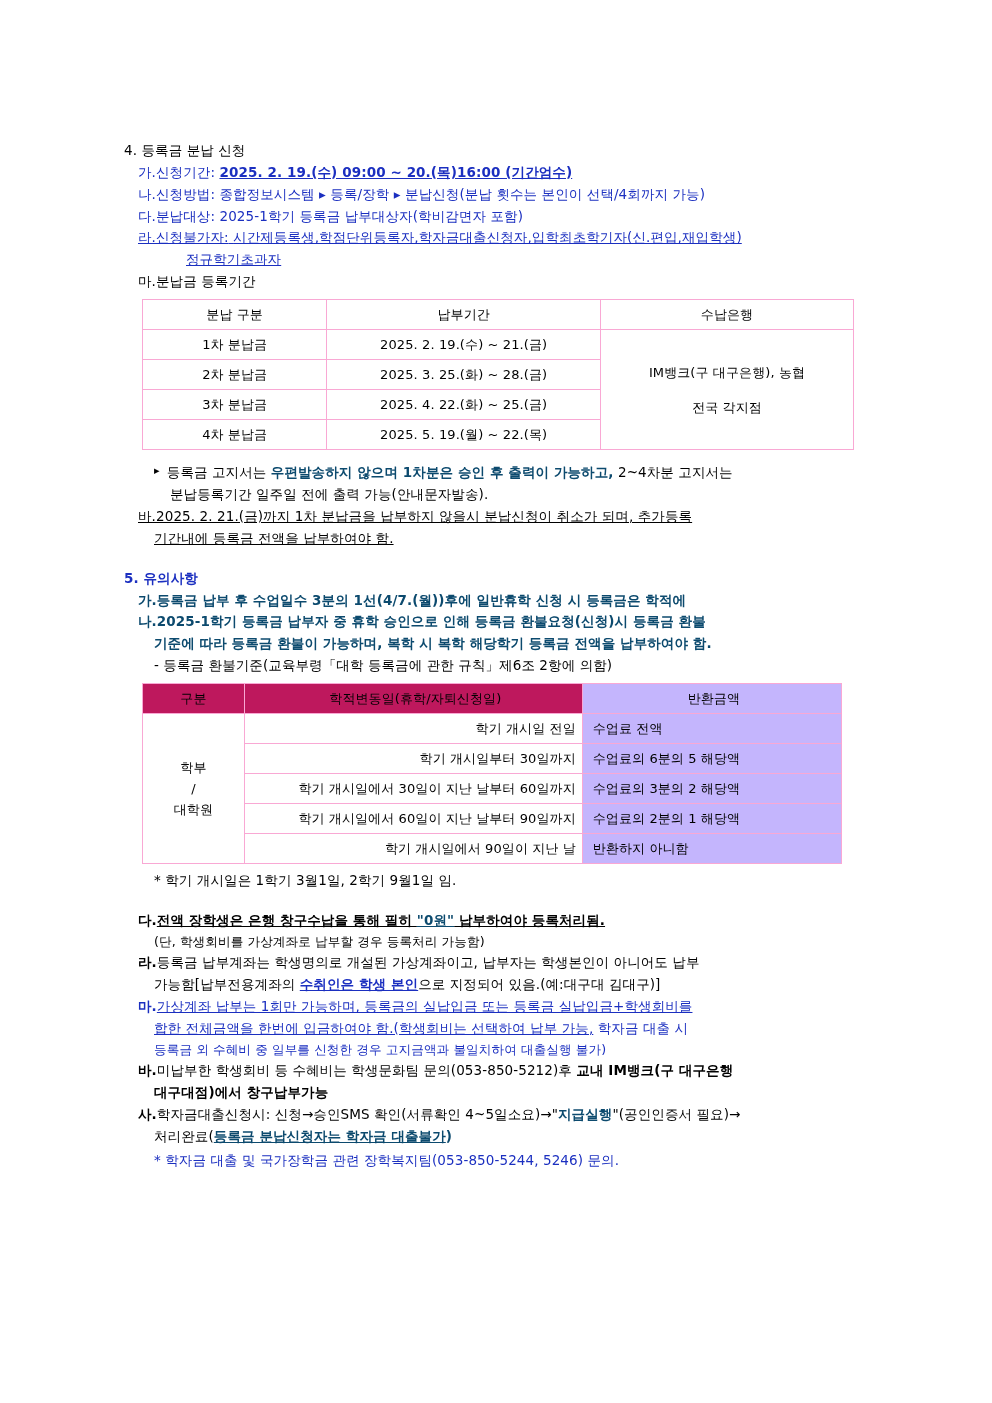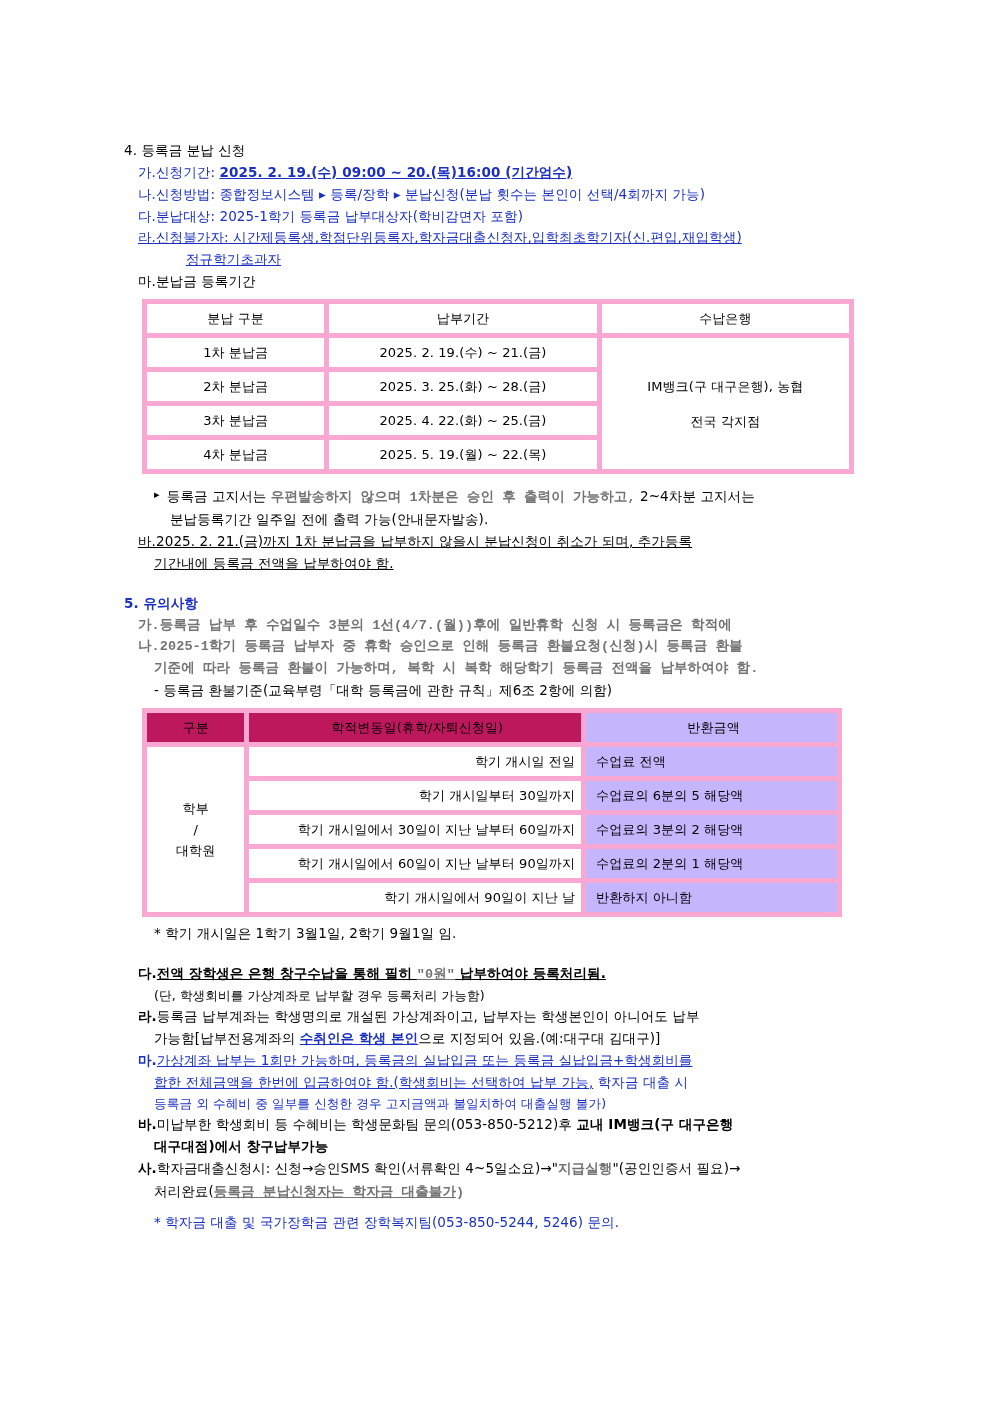--- a/index.html
+++ b/index.html
@@ -36,38 +36,38 @@
     align-items: flex-start;
   }
   .marker {
     flex: 0 0 auto;
     white-space: pre;
   }
   .txt {
     flex: 1 1 auto;
   }
   .blue { color: #1b2fc0; }
-  .red { color: #737373; font-family: Liberation Mono, monospace; }
+  .red { color: #0c4a6e; }
   .u { text-decoration: underline; }
   .b { font-weight: bold; }
   .indent1 { margin-left: 14px; }
   .indent2 { margin-left: 30px; }
   .indent3 { margin-left: 46px; }
   .indent4 { margin-left: 62px; }
   .spacer-sm { height: 8px; }
   .spacer-md { height: 18px; }
 
   
   table.doc {
     border-collapse: collapse;
     font-size: 13px;
     margin: 6px 0 4px 18px;
   }
   table.doc td, table.doc th {
-    border: 5px solid #f9a8d4;
+    border: 1px solid #f9a8d4;
     padding: 4px 6px;
     text-align: center;
     font-weight: normal;
     white-space: nowrap;
   }
   
   #tbl-installment { width: 712px; }
   #tbl-installment td.c1 { width: 184px; }
   #tbl-installment td.c2 { width: 272px; }
   #tbl-installment td.c3 { width: 250px; }
@@ -299,18 +299,18 @@
       <div class="txt">
         <span>학자금대출신청시: 신청→승인SMS 확인(서류확인 4~5일소요)→"</span><span class="red b">지급실행</span><span>"(공인인증서 필요)→</span>
       </div>
     </div>
     <div class="row indent2">
       <div class="txt">
         <span>처리완료(</span><span class="red b u">등록금 분납신청자는 학자금 대출불가</span><span class="red b">)</span>
       </div>
     </div>
 
-    <div class="row indent2 blue" style="margin-top:8px">
+    <div class="row indent2 blue" style="margin-top:2px">
       <div class="txt">* 학자금 대출 및 국가장학금 관련 장학복지팀(053-850-5244, 5246) 문의.</div>
     </div>
 
   </div>
 </div>
 
 </body></html>

